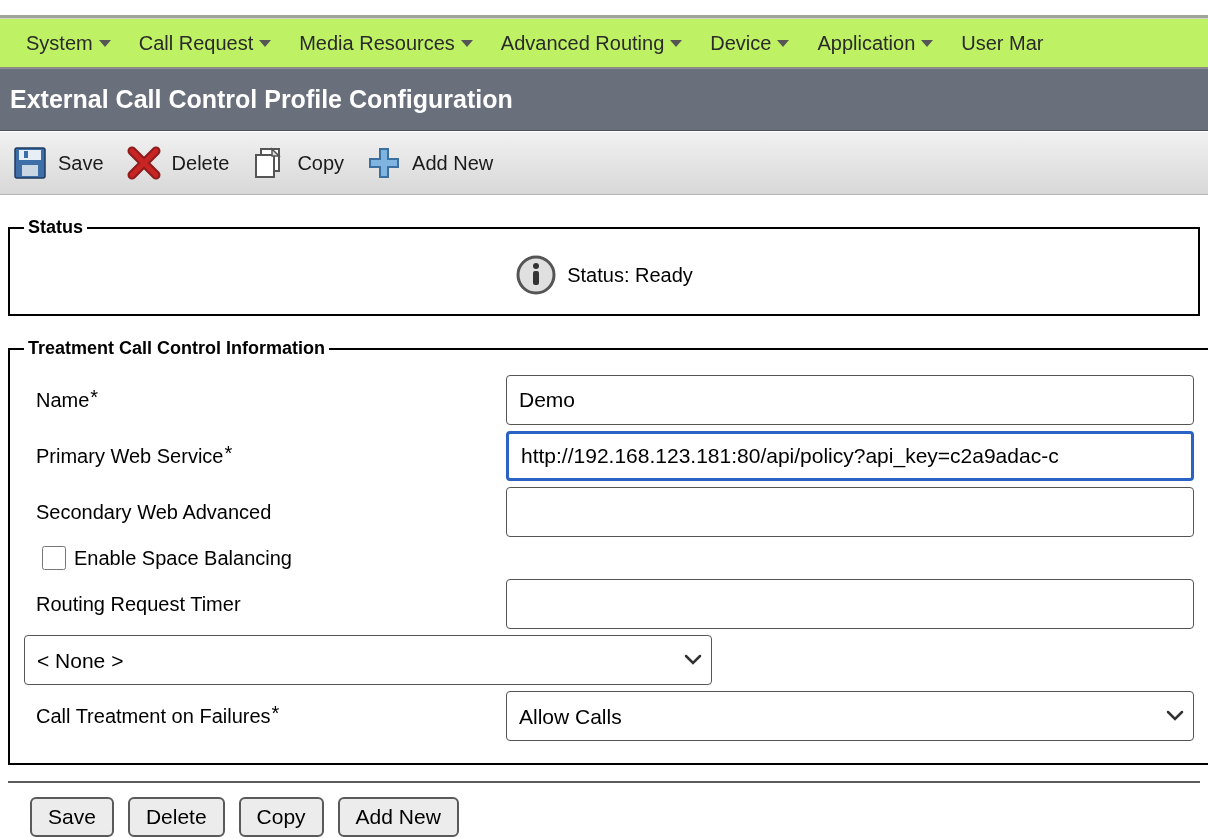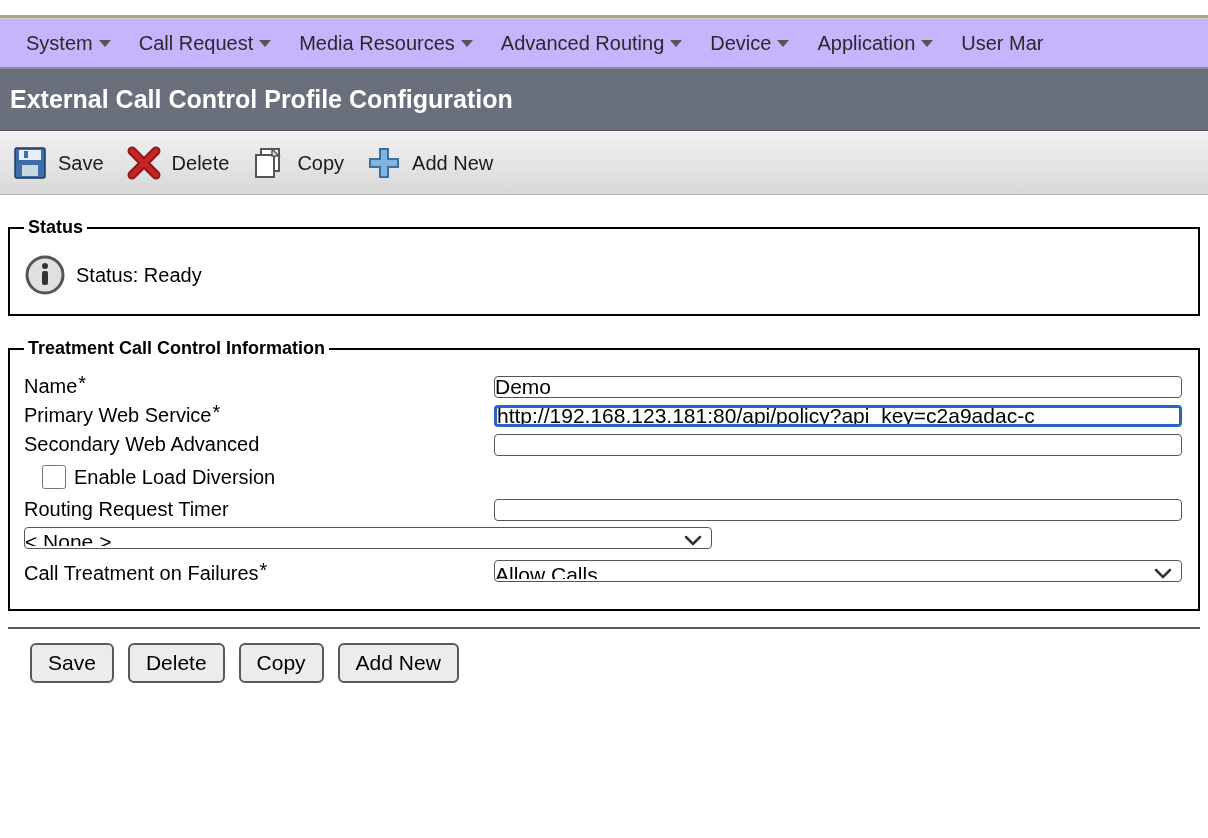--- a/index.html
+++ b/index.html
@@ -12,21 +12,21 @@
     width: 1208px;
   }
   .topstrip {
     height: 18px;
     background: #fff;
     border-bottom: 3px solid #9fa498;
   }
   .menubar {
     display: flex;
     align-items: center;
-    background: #c4b5fd;
+    background: #bef264;
     border-top: 1px solid #d4d5c8;
     border-bottom: 1px solid #8a8b7d;
     height: 50px;
     padding-left: 12px;
     overflow: hidden;
     white-space: nowrap;
   }
   .menubar .menu-item {
     display: flex;
     align-items: center;
@@ -79,42 +79,44 @@
   }
   legend {
     font-weight: bold;
     font-size: 18px;
     padding: 0 4px;
   }
   .status-row {
     display: flex;
     align-items: center;
     padding: 6px 0 2px 0;
+    justify-content: center;
   }
   .info-icon {
     width: 42px; height: 42px; margin-right: 10px;
     display: flex; align-items: center; justify-content: center;
   }
   .form-row {
     display: flex;
     align-items: center;
     margin: 6px 0;
   }
   .form-row.checkbox-row { margin-left: 14px; }
   .form-label {
     width: 470px;
     padding-right: 10px;
+    margin-left: 12px;
   }
   .req { font-weight: normal; }
   .req::after { content: "*"; font-size: 20px; position: relative; top: -3px; margin-left: 1px; }
   input[type="text"], select.combo {
-    height: 22px;
+    height: 50px;
     font-size: 21px;
     font-family: Arial, Helvetica, sans-serif;
-    padding: 2px 0;
+    padding: 2px 12px;
     border: 1.5px solid #555;
     border-radius: 4px;
     width: 688px;
     background: #fff;
   }
   input[type="text"].focused {
     border: 3px solid #2b62c6;
     outline: none;
   }
   select.combo {
@@ -256,21 +258,21 @@
     <input type="text" class="focused" value="http://192.168.123.181:80/api/policy?api_key=c2a9adac-c" style="">
   </div>
 
   <div class="form-row">
     <div class="form-label">Secondary Web Advanced</div>
     <input type="text" value="" style="">
   </div>
 
   <div class="form-row checkbox-row">
     <input type="checkbox" class="cb" style="">
-    <span>Enable Load Diversion</span>
+    <span>Enable Space Balancing</span>
   </div>
 
   <div class="form-row">
     <div class="form-label">Routing Request Timer</div>
     <input type="text" value="" style="">
   </div>
 
   <div class="form-row">
     <div class="select-wrap">
       <select class="combo">

